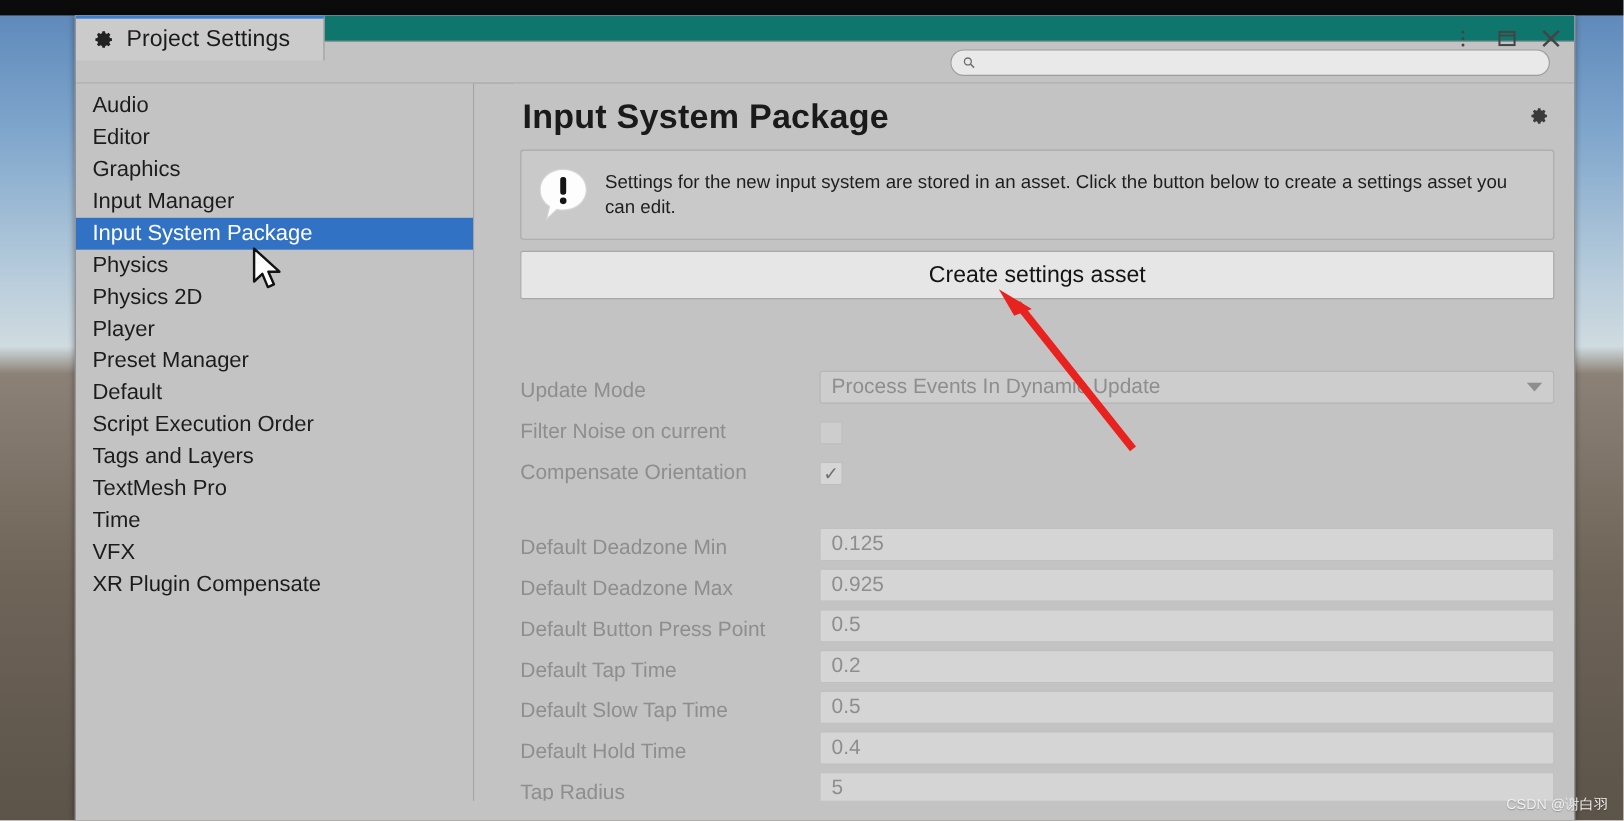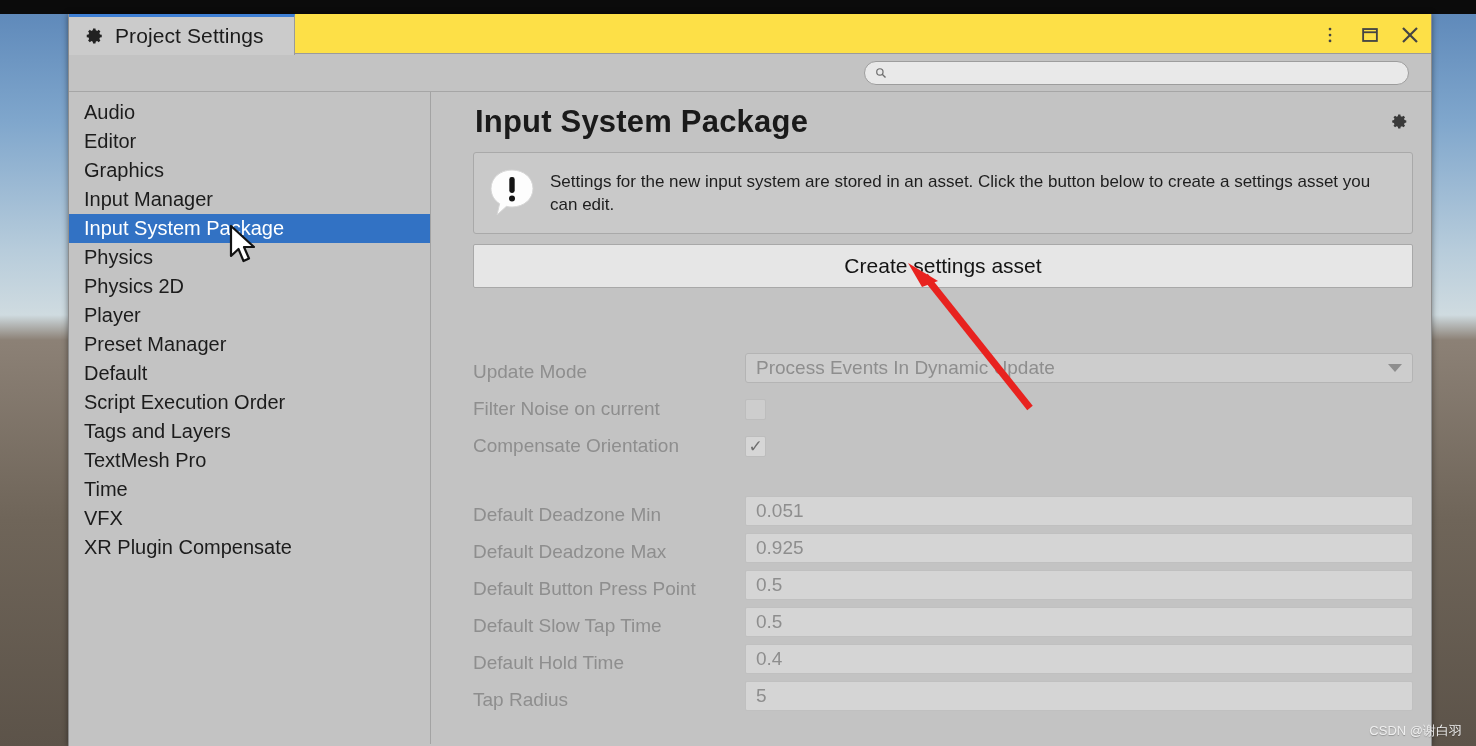--- a/index.html
+++ b/index.html
@@ -36,22 +36,22 @@
     background: #c3c3c3;
     border-left: 1px solid #8d8d8d;
     border-right: 1px solid #8d8d8d;
     box-shadow: 0 0 6px rgba(0,0,0,.45);
     overflow: hidden;
   }
 
   
   #titlebar {
     position: relative;
-    height: 40px;
-    background: #fde047;
+    height: 24px;
+    background: #0f766e;
     border-bottom: 1px solid #9b9b9b;
   }
   #tab {
     position: absolute; left: 0; top: 0;
     height: 41px; width: 226px;
     background: #cbcbcb;
     border-top: 3px solid #3e7fd4;
     border-right: 1px solid #9a9a9a;
     display: flex; align-items: center;
     padding-left: 17px; gap: 11px;
@@ -384,21 +384,21 @@
               </div>
             </div>
           </div>
 
           <div class="gap"></div>
 
           <div class="row">
             <div class="lab">Default Deadzone Min</div>
             <div class="ctl">
                 <div class="numfield">
-                  <span>0.051</span>
+                  <span>0.125</span>
                 </div>
               </div>
           </div>
 
           <div class="row">
             <div class="lab">Default Deadzone Max</div>
             <div class="ctl">
                 <div class="numfield">
                   <span>0.925</span>
                 </div>
@@ -407,20 +407,28 @@
 
           <div class="row">
             <div class="lab">Default Button Press Point</div>
             <div class="ctl">
                 <div class="numfield">
                   <span>0.5</span>
                 </div>
               </div>
           </div>
 
+          <div class="row">
+            <div class="lab">Default Tap Time</div>
+            <div class="ctl">
+                <div class="numfield">
+                  <span>0.2</span>
+                </div>
+              </div>
+          </div>
 
           <div class="row">
             <div class="lab">Default Slow Tap Time</div>
             <div class="ctl">
                 <div class="numfield">
                   <span>0.5</span>
                 </div>
               </div>
           </div>
 

